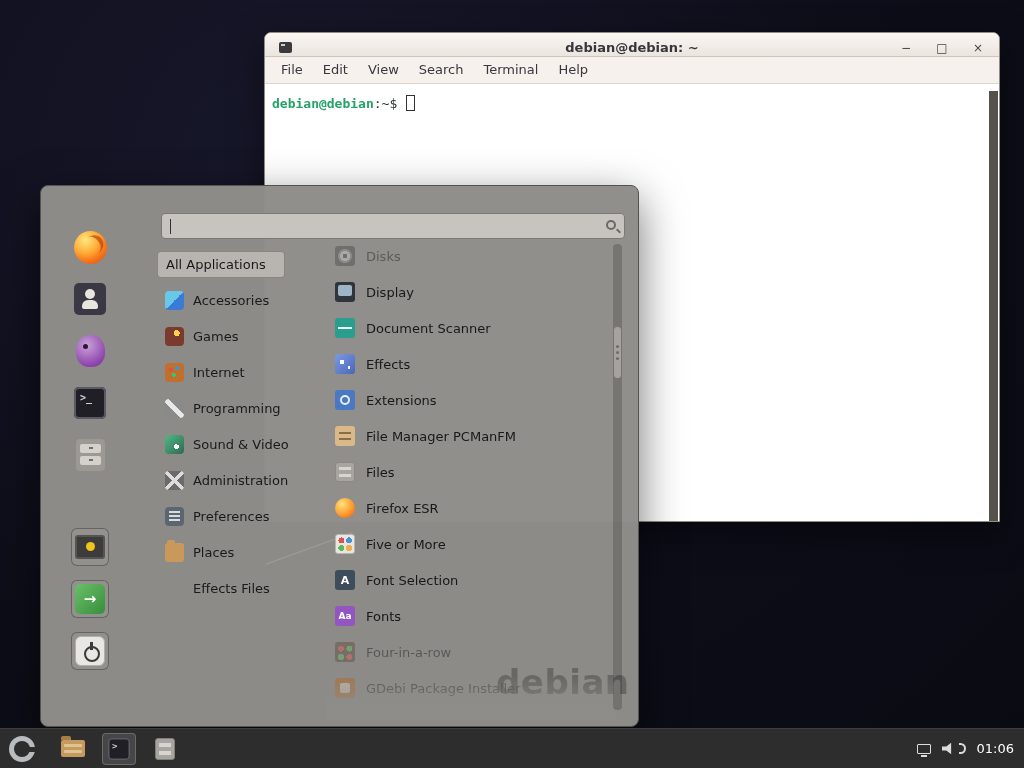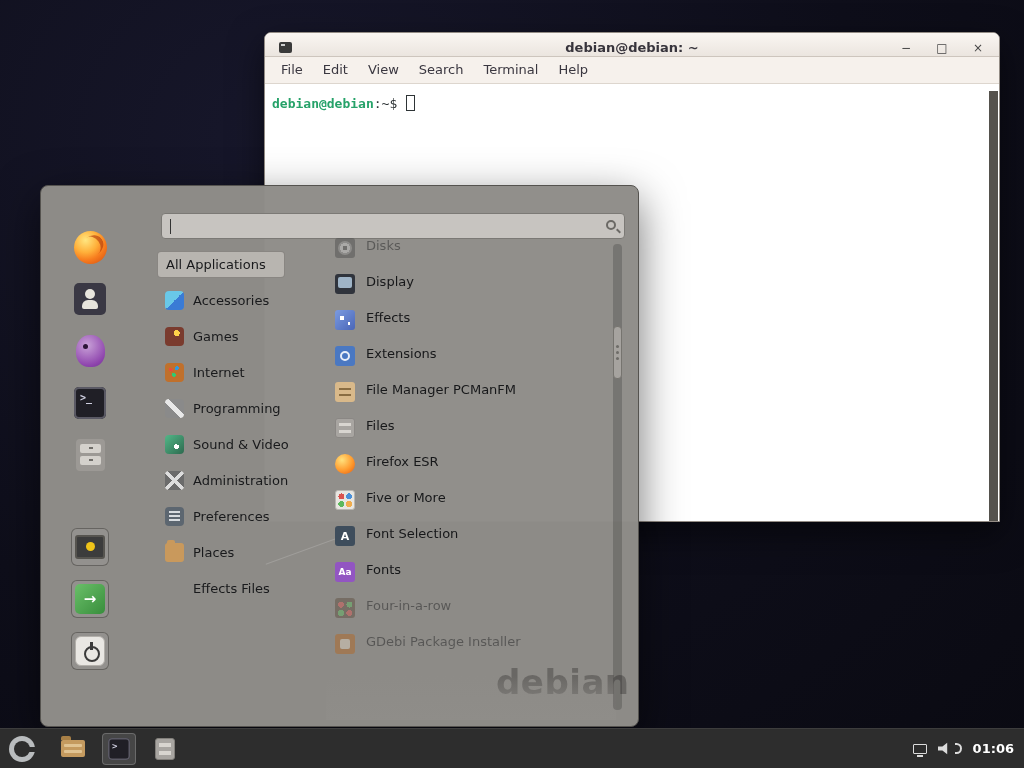--- a/index.html
+++ b/index.html
@@ -127,21 +127,21 @@
                        linear-gradient(-45deg, transparent 44%, #dddddd 44% 56%, transparent 56%); }
   .ci-prefs { background:#5c6670; }
   .ci-prefs::after { content:""; position:absolute; left:4px; right:4px; top:4px; height:2px;
       background:#d8dce0; box-shadow:0 4px 0 #d8dce0, 0 8px 0 #d8dce0; }
   .ci-places { background:#c9995c; border-radius:3px; }
   .ci-places::before { content:""; position:absolute; top:-3px; left:2px; width:8px; height:4px;
       background:#c9995c; border-radius:2px 2px 0 0; }
 
   
   .app-list { position:absolute; left:288px; top:52px; width:282px; height:472px; overflow:hidden; }
-  .app-item { height:36px; display:flex; gap:11px; padding-left:6px; }
+  .app-item { height:36px; display:flex; align-items:center; gap:11px; padding-left:6px; }
   .app-item.dimmed { opacity:0.45; }
   .app-label { font-size:13px; color:#17181a; white-space:nowrap; }
   .ai { width:20px; height:20px; border-radius:3px; flex:none; position:relative; }
   .ai-disks { background:#494949; }
   .ai-disks::after { content:""; position:absolute; inset:3px; border-radius:50%;
       background:radial-gradient(circle, #494949 0 2.5px, #c9c9c9 2.5px 5px, #8a8a8a 5px); }
   .ai-display { background:#30343c; }
   .ai-display::after { content:""; position:absolute; left:3px; right:3px; top:3px; bottom:6px;
       background:#9fb4c7; border-radius:2px; }
   .ai-scanner { background:#2a9d8f; }
@@ -219,21 +219,21 @@
       border:1px solid #827f7b; }
   .t-files::after { content:""; position:absolute; left:3px; right:3px; top:4px; height:4px;
       background:#d8d5d0; box-shadow:0 8px 0 #d8d5d0; }
   .tray { margin-left:auto; display:flex; align-items:center; gap:11px; padding-right:10px; }
   .tray-net { width:14px; height:10px; border:1.5px solid #dcdcdc; border-radius:1px; position:relative; }
   .tray-net::after { content:""; position:absolute; left:3px; bottom:-4px; width:6px; height:2px; background:#dcdcdc; }
   .tray-vol { width:15px; height:13px; background:#dcdcdc; position:relative;
       clip-path:polygon(0 34%, 32% 34%, 64% 6%, 64% 94%, 32% 66%, 0 66%); }
   .tray-vol2 { width:7px; height:11px; margin-left:-9px; border:2px solid #dcdcdc; border-left:none;
       border-radius:0 8px 8px 0; }
-  .clock { color:#ffffff; font-size:13px; font-weight:bold; }
+  .clock { color:#ffffff; font-size:13px; font-weight:normal; }
 </style>
 </head>
 <body>
 
 <div class="desktop">
 
   <div class="terminal-window">
     <div class="titlebar">
       <span class="title-icon"></span>
       <span class="tb-title">debian@debian: ~</span>
@@ -341,20 +341,24 @@
     <div class="app-list">
       <div class="app-item dimmed">
         <span class="ai ai-disks"></span>
         <span class="app-label">Disks</span>
       </div>
       <div class="app-item">
         <span class="ai ai-display"></span>
         <span class="app-label">Display</span>
       </div>
       <div class="app-item">
+        <span class="ai ai-scanner"></span>
+        <span class="app-label">Document Scanner</span>
+      </div>
+      <div class="app-item">
         <span class="ai ai-effects"></span>
         <span class="app-label">Effects</span>
       </div>
       <div class="app-item">
         <span class="ai ai-extensions"></span>
         <span class="app-label">Extensions</span>
       </div>
       <div class="app-item">
         <span class="ai ai-pcmanfm"></span>
         <span class="app-label">File Manager PCManFM</span>

